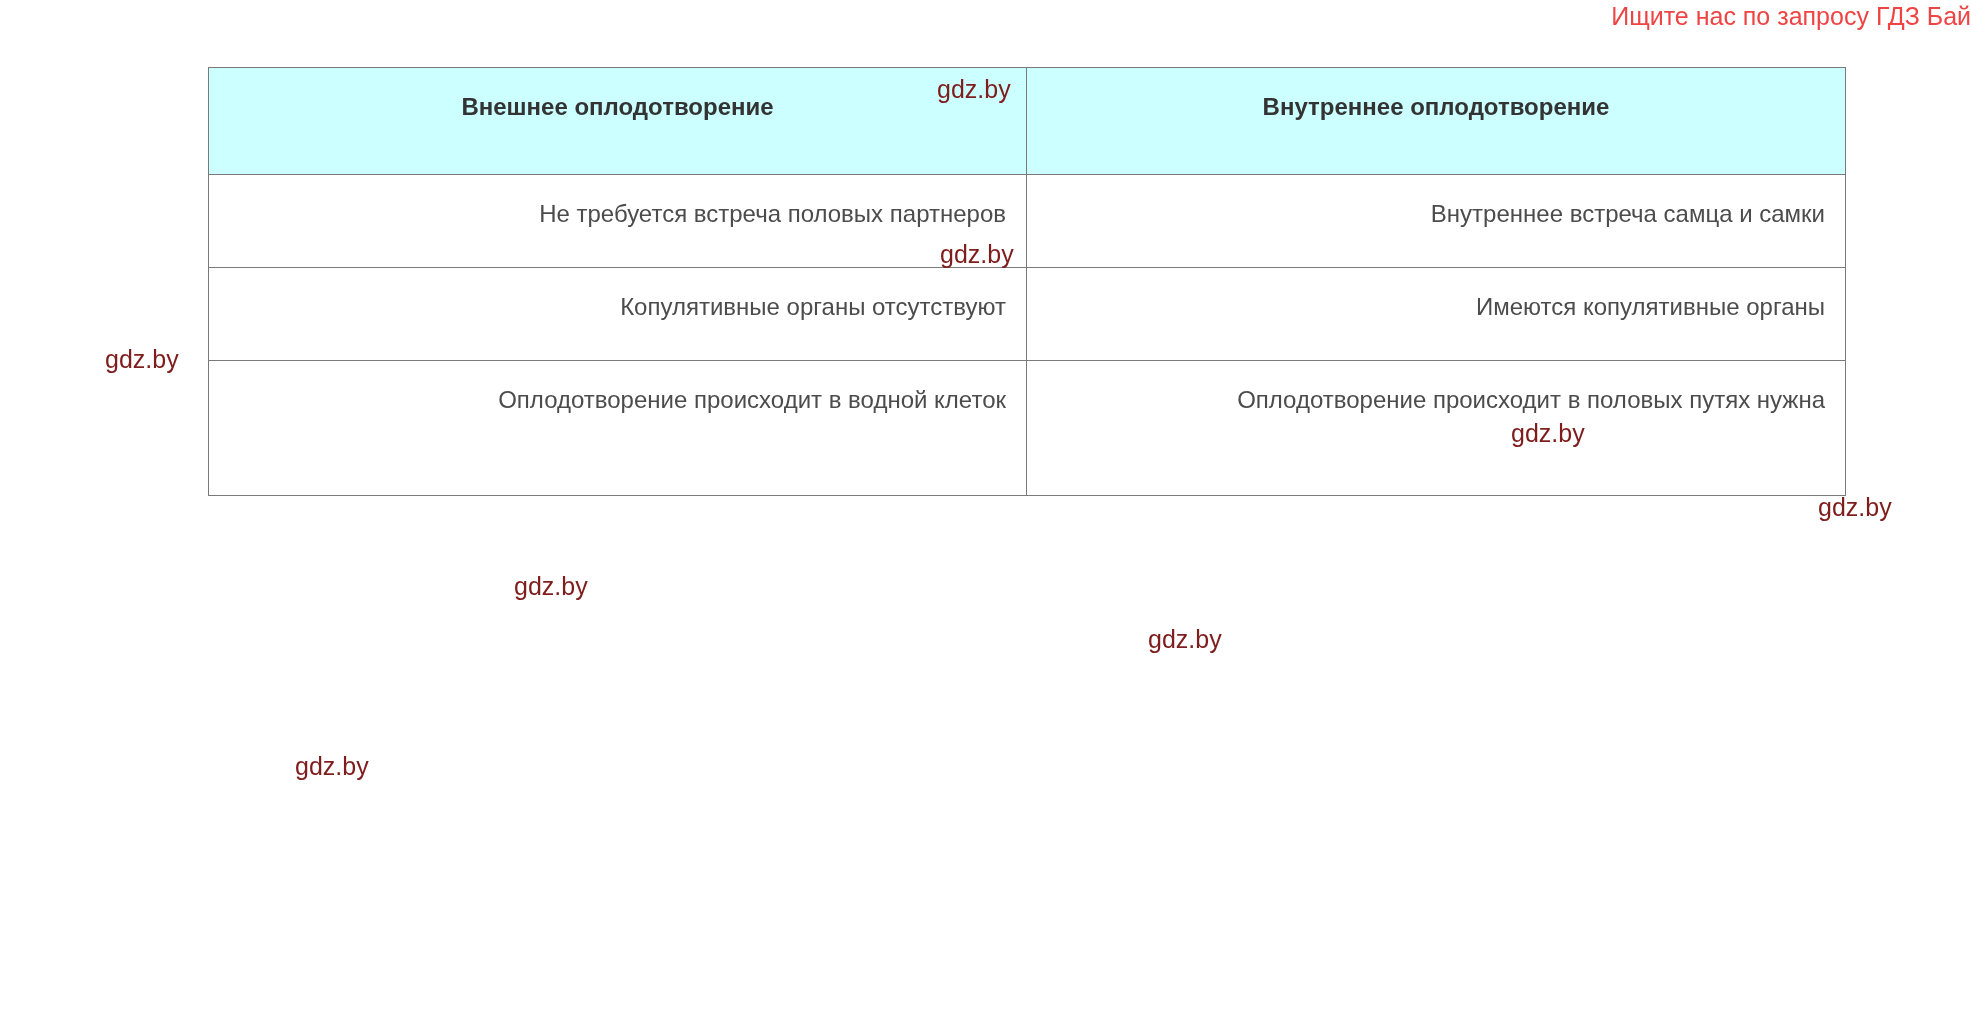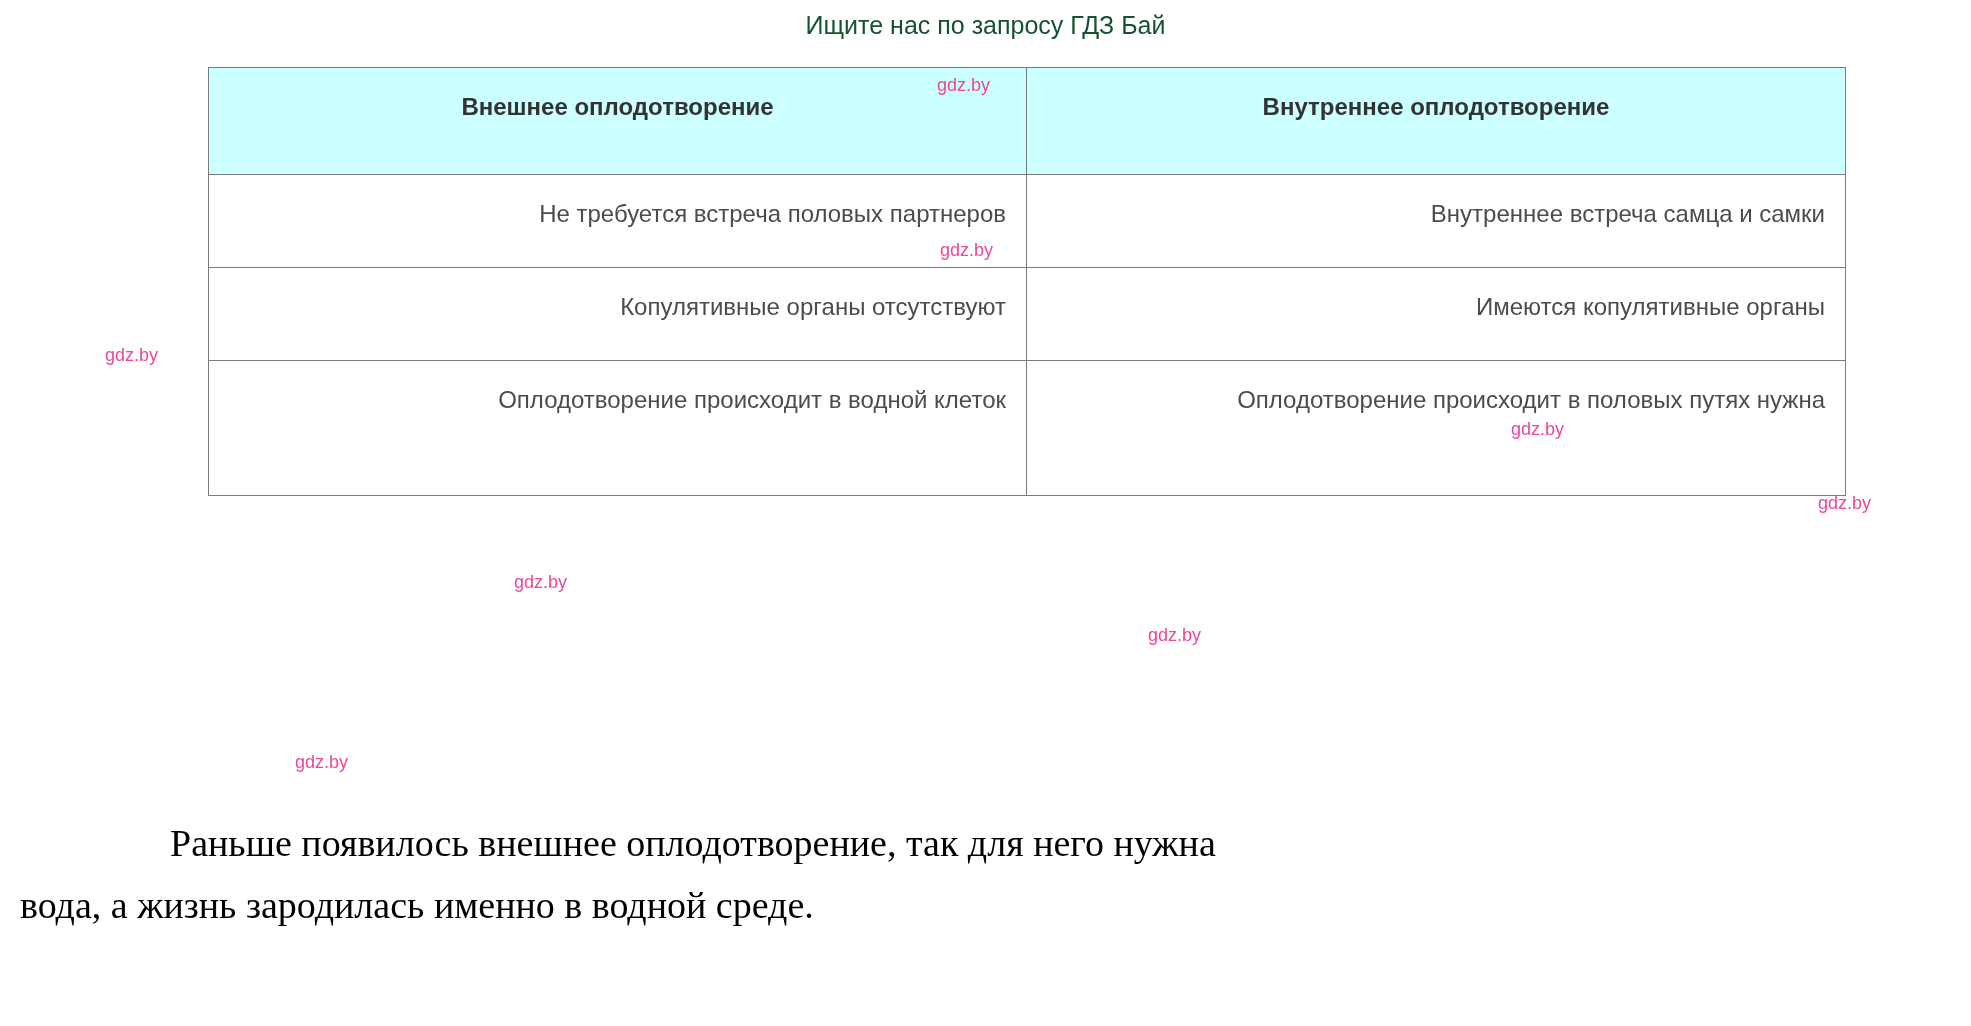--- a/index.html
+++ b/index.html
@@ -17,25 +17,25 @@
 
   .page {
     position: relative;
     width: 1971px;
     height: 1026px;
   }
 
   
   .promo-line {
     position: absolute;
-    top: 9px;
+    top: 0px;
     left: 0;
     width: 1971px;
-    text-align: center;
-    color: #14532d;
+    text-align: right;
+    color: #ef4444;
     font-size: 25px;
     font-family: "Liberation Sans", sans-serif;
     line-height: 32px;
   }
 
   
   .table-wrap {
     position: absolute;
     left: 208px;
     top: 67px;
@@ -101,23 +101,23 @@
     font-family: "Liberation Sans", sans-serif;
   }
   .bottom-line .sep {
     color: #7030a0;
     padding: 0 6px;
   }
 
   
   .wm {
     position: absolute;
-    color: #ec4899;
+    color: #7f1d1d;
     font-family: "Liberation Sans", sans-serif;
-    font-size: 18px;
+    font-size: 25px;
     white-space: nowrap;
     pointer-events: none;
   }
   .wm-1 { left: 937px; top: 75px; }
   .wm-2 { left: 940px; top: 240px; }
   .wm-3 { left: 105px; top: 345px; }
   .wm-4 { left: 1511px; top: 419px; }
   .wm-5 { left: 1818px; top: 493px; }
   .wm-6 { left: 514px; top: 572px; }
   .wm-7 { left: 1148px; top: 625px; }
@@ -148,24 +148,20 @@
           <td class="col-b">Имеются копулятивные органы</td>
         </tr>
         <tr class="row-h2">
           <td class="col-a">Оплодотворение происходит в водной клеток</td>
           <td class="col-b">Оплодотворение происходит в половых путях нужна</td>
         </tr>
       </tbody>
     </table>
   </div>
 
-  <div class="para">
-    <span>Раньше появилось внешнее оплодотворение, так для него нужна</span>
-    <div class="last-line" style="text-indent:0;">вода, а жизнь зародилась именно в водной среде.</div>
-  </div>
 
 
   <div class="wm wm-1">gdz.by</div>
   <div class="wm wm-2">gdz.by</div>
   <div class="wm wm-3">gdz.by</div>
   <div class="wm wm-4">gdz.by</div>
   <div class="wm wm-5">gdz.by</div>
   <div class="wm wm-6">gdz.by</div>
   <div class="wm wm-7">gdz.by</div>
   <div class="wm wm-8">gdz.by</div>

